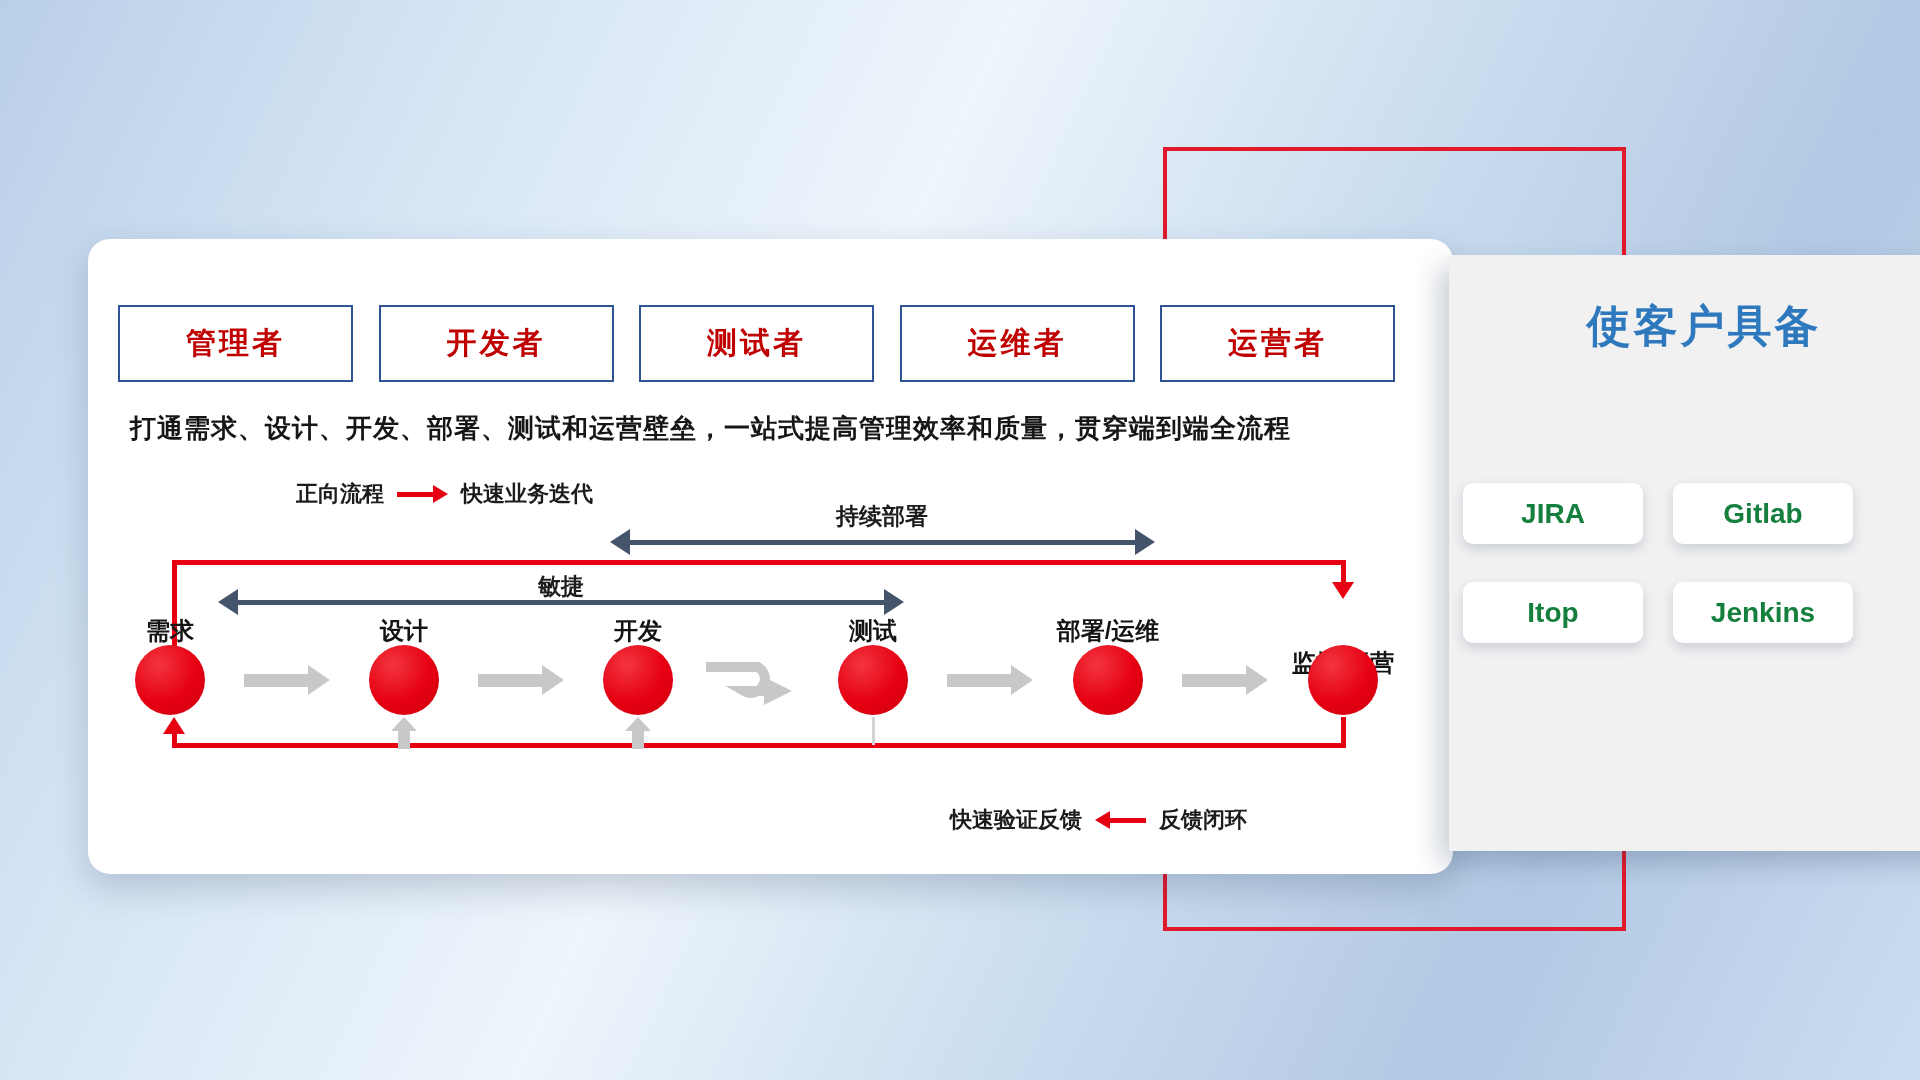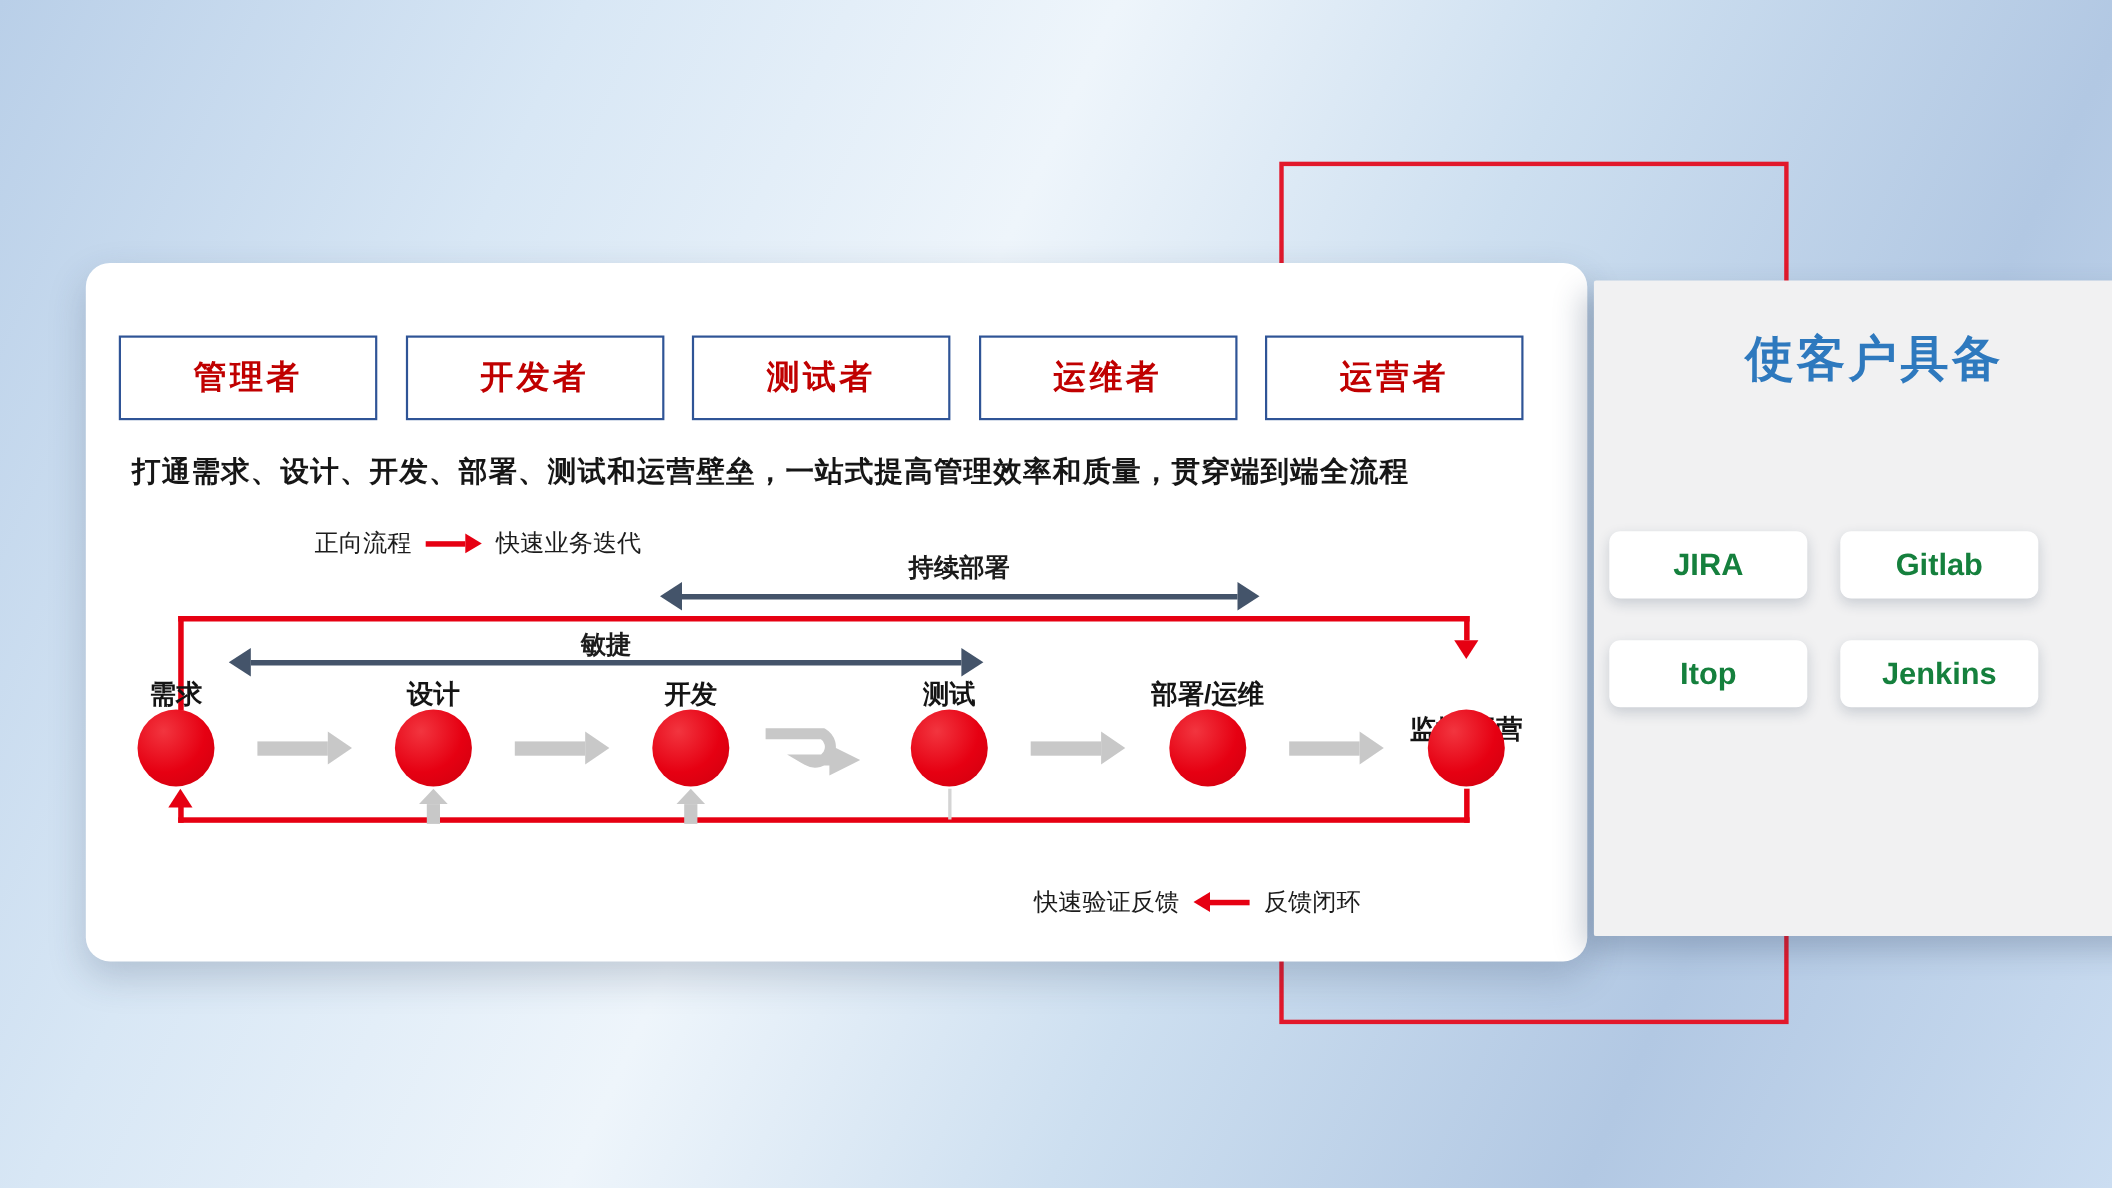--- a/index.html
+++ b/index.html
@@ -11,40 +11,40 @@
   }
 
   
   .red-frame {
     position:absolute; left:1163px; top:147px; width:463px; height:784px;
     border:4px solid #e2182b; z-index:1; background:transparent;
   }
 
   
   .card {
-    position:absolute; left:78px; top:239px; width:1365px; height:635px;
+    position:absolute; left:88px; top:239px; width:1365px; height:635px;
     background:#ffffff; border-radius:22px; z-index:2;
     box-shadow: 0 14px 34px rgba(40,60,90,0.22);
   }
 
   
   .roles { position:absolute; left:30px; top:66px; width:1277px; display:flex; justify-content:space-between; }
   .role-box {
     width:235px; height:77px; border:2px solid #2f5496; background:#fff;
     display:flex; align-items:center; justify-content:center;
   }
   .role-box span { color:#c00000; font-size:30px; font-weight:700; letter-spacing:3px; white-space:nowrap; }
 
   .desc {
     position:absolute; left:42px; top:172px; width:1290px;
     font-size:26px; font-weight:700; color:#161616; white-space:nowrap; letter-spacing:1px;
   }
 
   
-  .legend { position:absolute; display:flex; align-items:center; gap:13px; font-size:22px; font-weight:400; color:#1c1c1c; }
+  .legend { position:absolute; display:flex; align-items:center; gap:13px; font-size:22px; font-weight:700; color:#1c1c1c; }
   .legend-forward { left:208px; top:240px; }
   .legend-feedback { left:862px; top:566px; }
   .ra { display:flex; align-items:center; }
   .ra-bar { width:36px; height:5px; background:#e60012; }
   .ra-tri-r { width:0;height:0;border-left:15px solid #e60012;border-top:9px solid transparent;border-bottom:9px solid transparent; }
   .ra-tri-l { width:0;height:0;border-right:15px solid #e60012;border-top:9px solid transparent;border-bottom:9px solid transparent; }
 
   
   .span-label { position:absolute; text-align:center; font-size:23px; font-weight:700; color:#1c1c1c; white-space:nowrap; }
   .cd-label { left:644px; top:262px; width:300px; }

